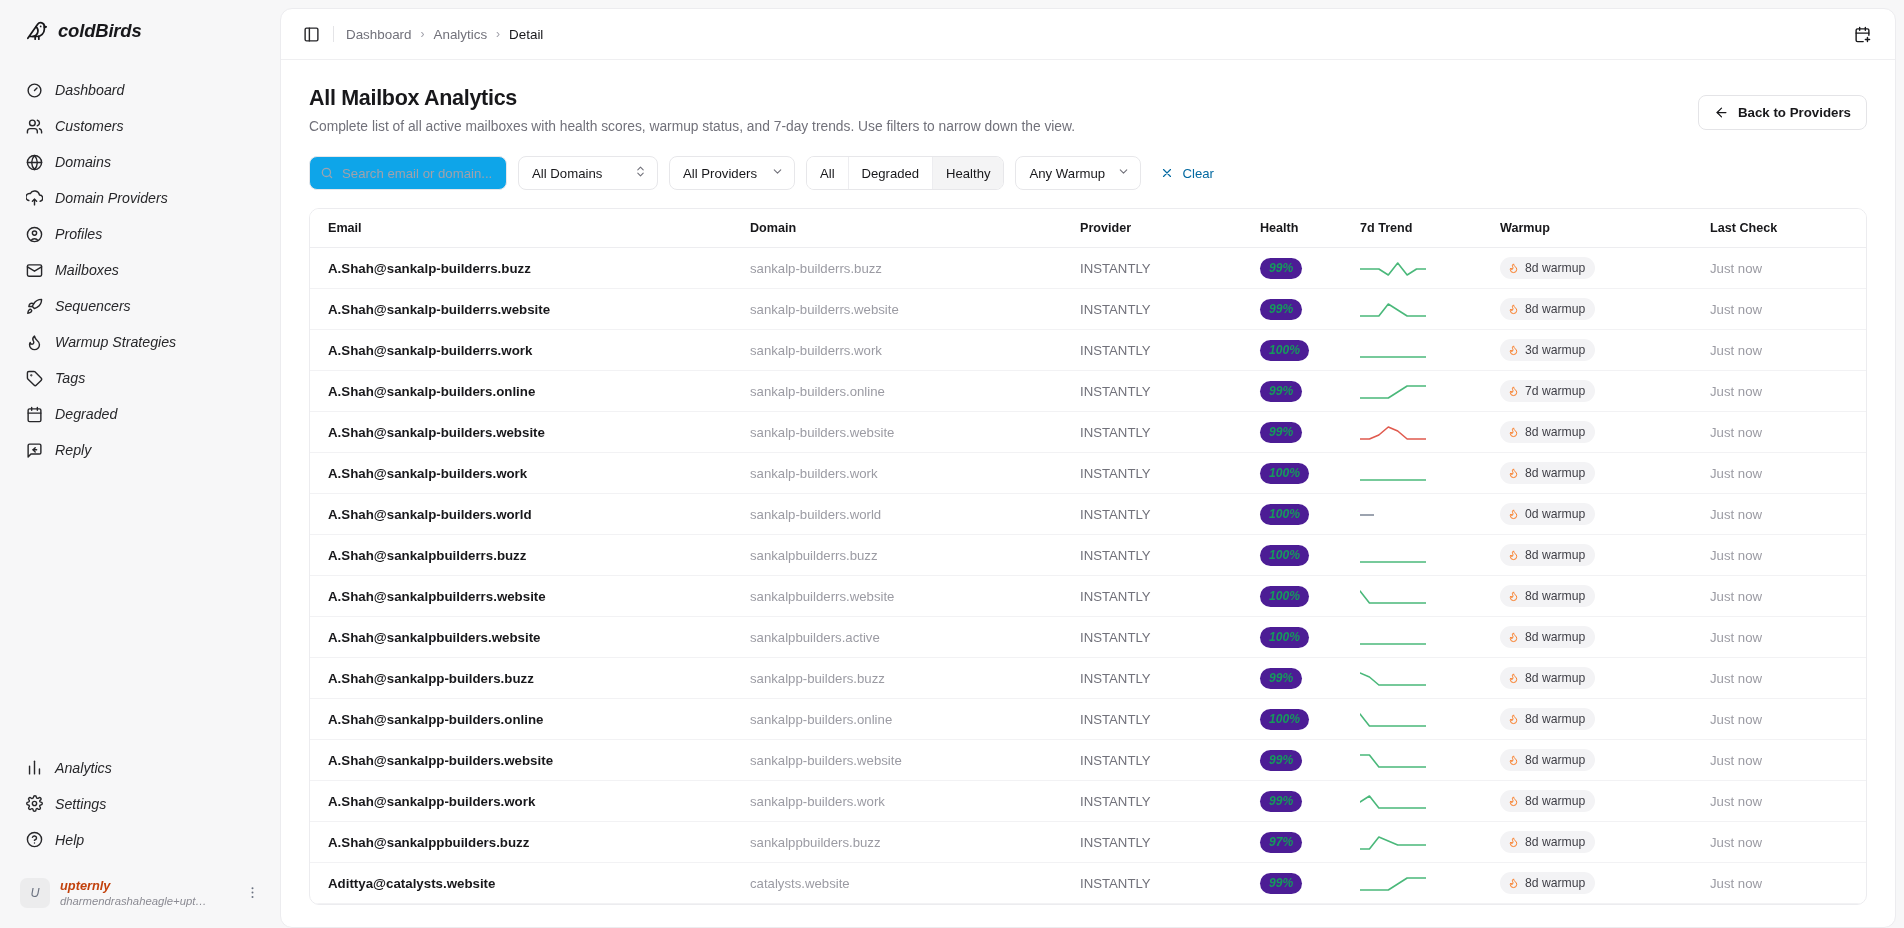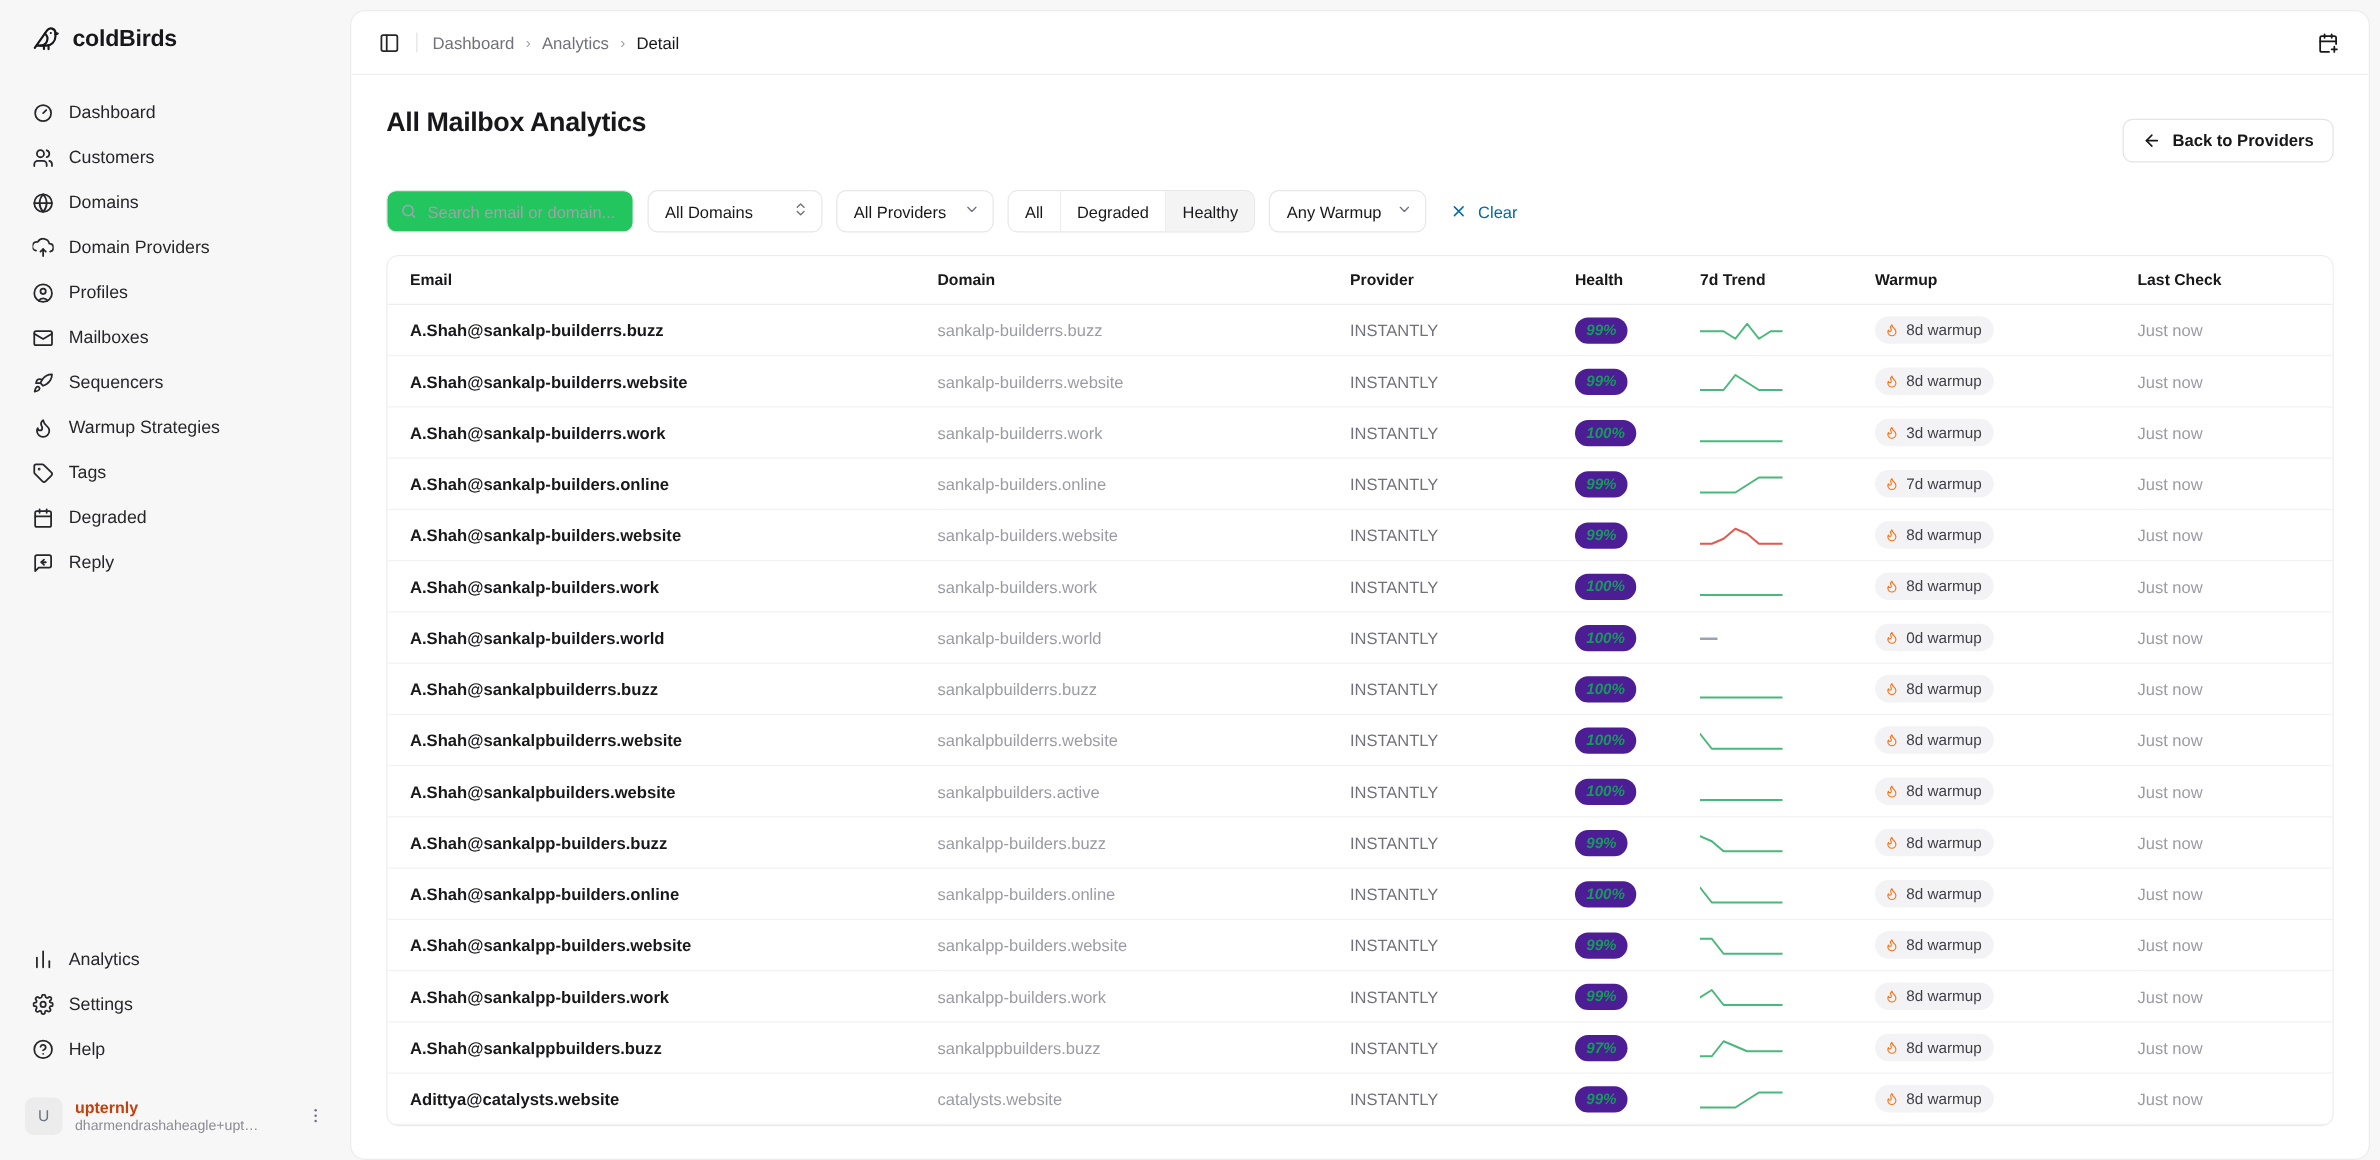--- a/index.html
+++ b/index.html
@@ -11,20 +11,21 @@
     -webkit-font-smoothing: antialiased;
   }
   .app { display: flex; width: 1904px; height: 928px; }
 
   
   .sidebar {
     width: 280px; flex: 0 0 280px;
     background: #f7f7f8;
     display: flex; flex-direction: column;
     padding: 0;
+    font-style: italic;
   }
   .brand {
     display: flex; align-items: center; gap: 10px;
     height: 62px; padding: 0 0 0 26px;
   }
   .brand-mark { width: 22px; height: 22px; display: block; color: #18181b; }
   .brand-name { font-size: 18.5px; font-weight: 700; color: #18181b; letter-spacing: -0.2px; }
 
   .nav { padding: 10px 14px 0 14px; display: flex; flex-direction: column; gap: 0px; }
   .nav-item {
@@ -110,21 +111,21 @@
   .search-wrap {
     position: relative; width: 198px; height: 34px;
   }
   .search-ico {
     position: absolute; left: 11px; top: 50%; transform: translateY(-50%);
     width: 14px; height: 14px; color: #9ca3af;
   }
   .search-input {
     width: 100%; height: 34px;
     border: 1px solid #e7e7ea; border-radius: 8px;
-    background: #22c55e; padding: 0 10px 0 32px;
+    background: #0ea5e9; padding: 0 10px 0 32px;
     font-size: 13.2px; color: #18181b;
     font-family: "Liberation Sans", sans-serif;
     outline: none;
   }
   .search-input::placeholder { color: #a1a1aa; }
 
   .select-box {
     position: relative;
     height: 34px; border: 1px solid #e7e7ea; border-radius: 8px;
     background: #fff; display: flex; align-items: center;
@@ -395,20 +396,21 @@
             </svg>
         </div>
       </div>
     </div>
 
     <div class="content">
 
       <div class="page-head">
         <div class="page-head-left">
           <h1 class="page-title">All Mailbox Analytics</h1>
+          <p class="page-sub">Complete list of all active mailboxes with health scores, warmup status, and 7-day trends. Use filters to narrow down the view.</p>
         </div>
         <div class="back-btn">
           <svg viewBox="0 0 24 24" width="15" height="15" fill="none" stroke="currentColor" stroke-width="2" stroke-linecap="round" stroke-linejoin="round">
               <path d="M19 12H5"></path>
               <path d="m12 19-7-7 7-7"></path>
             </svg>
           <span>Back to Providers</span>
         </div>
       </div>
 

